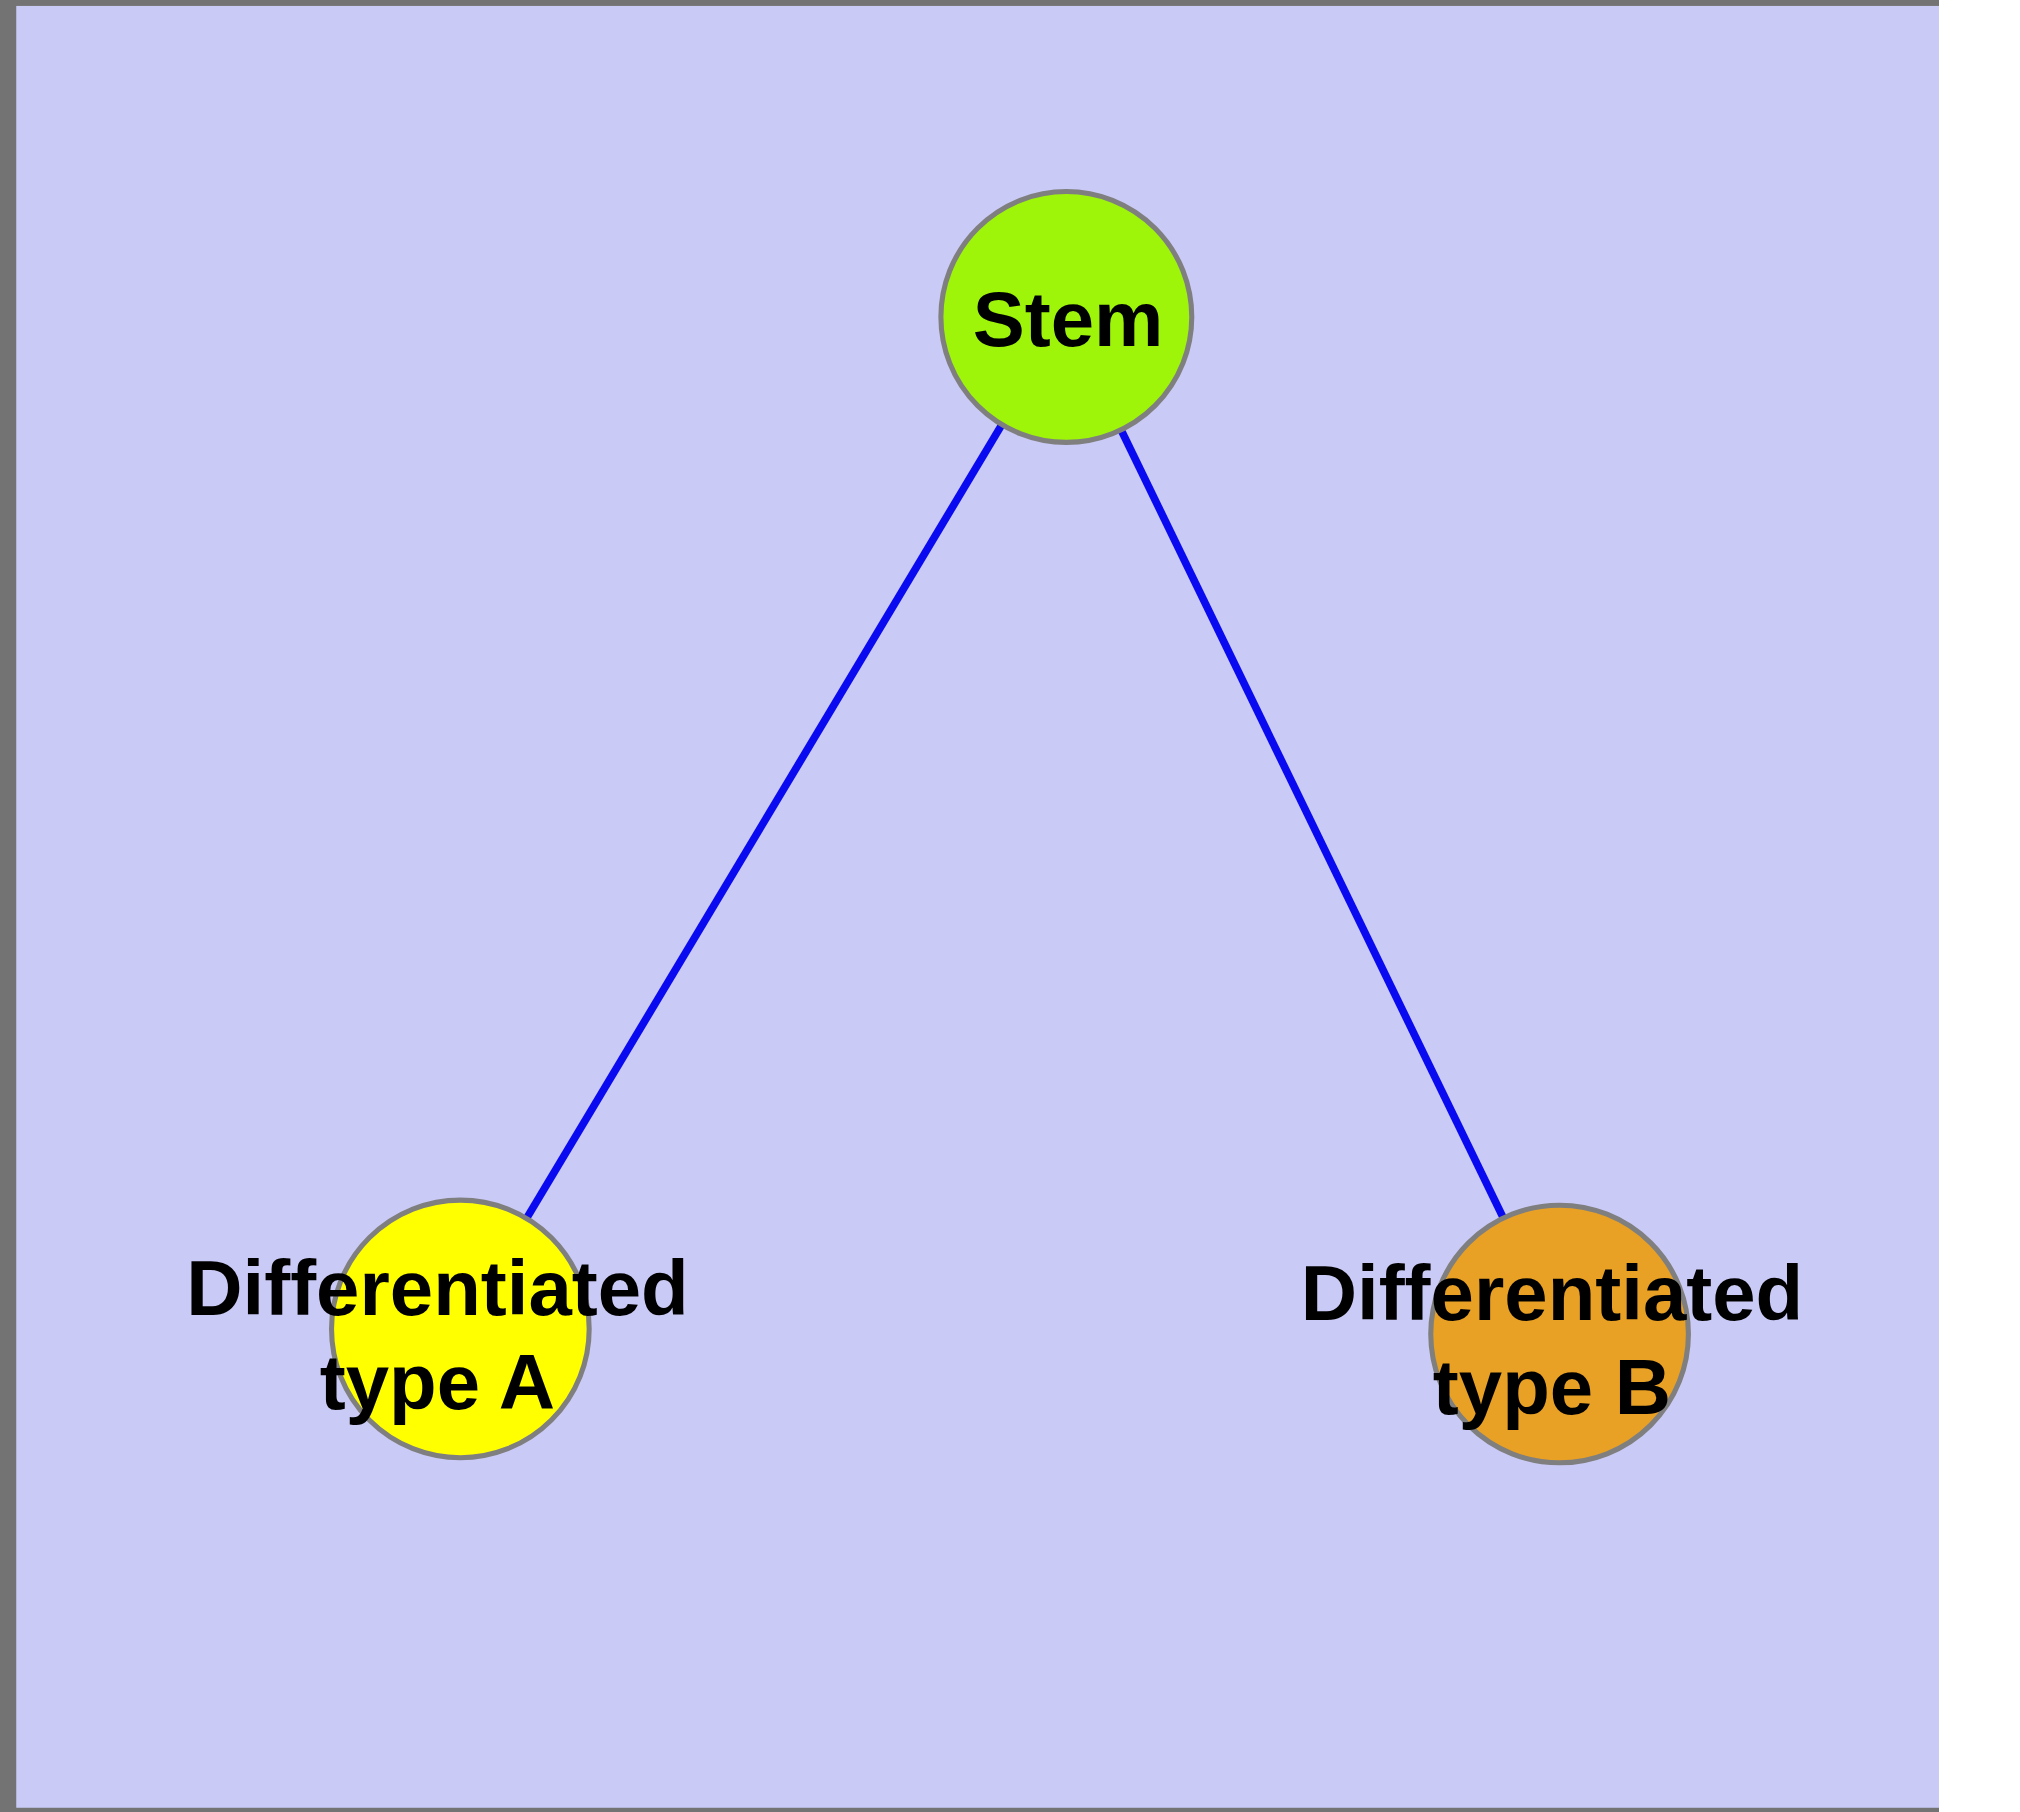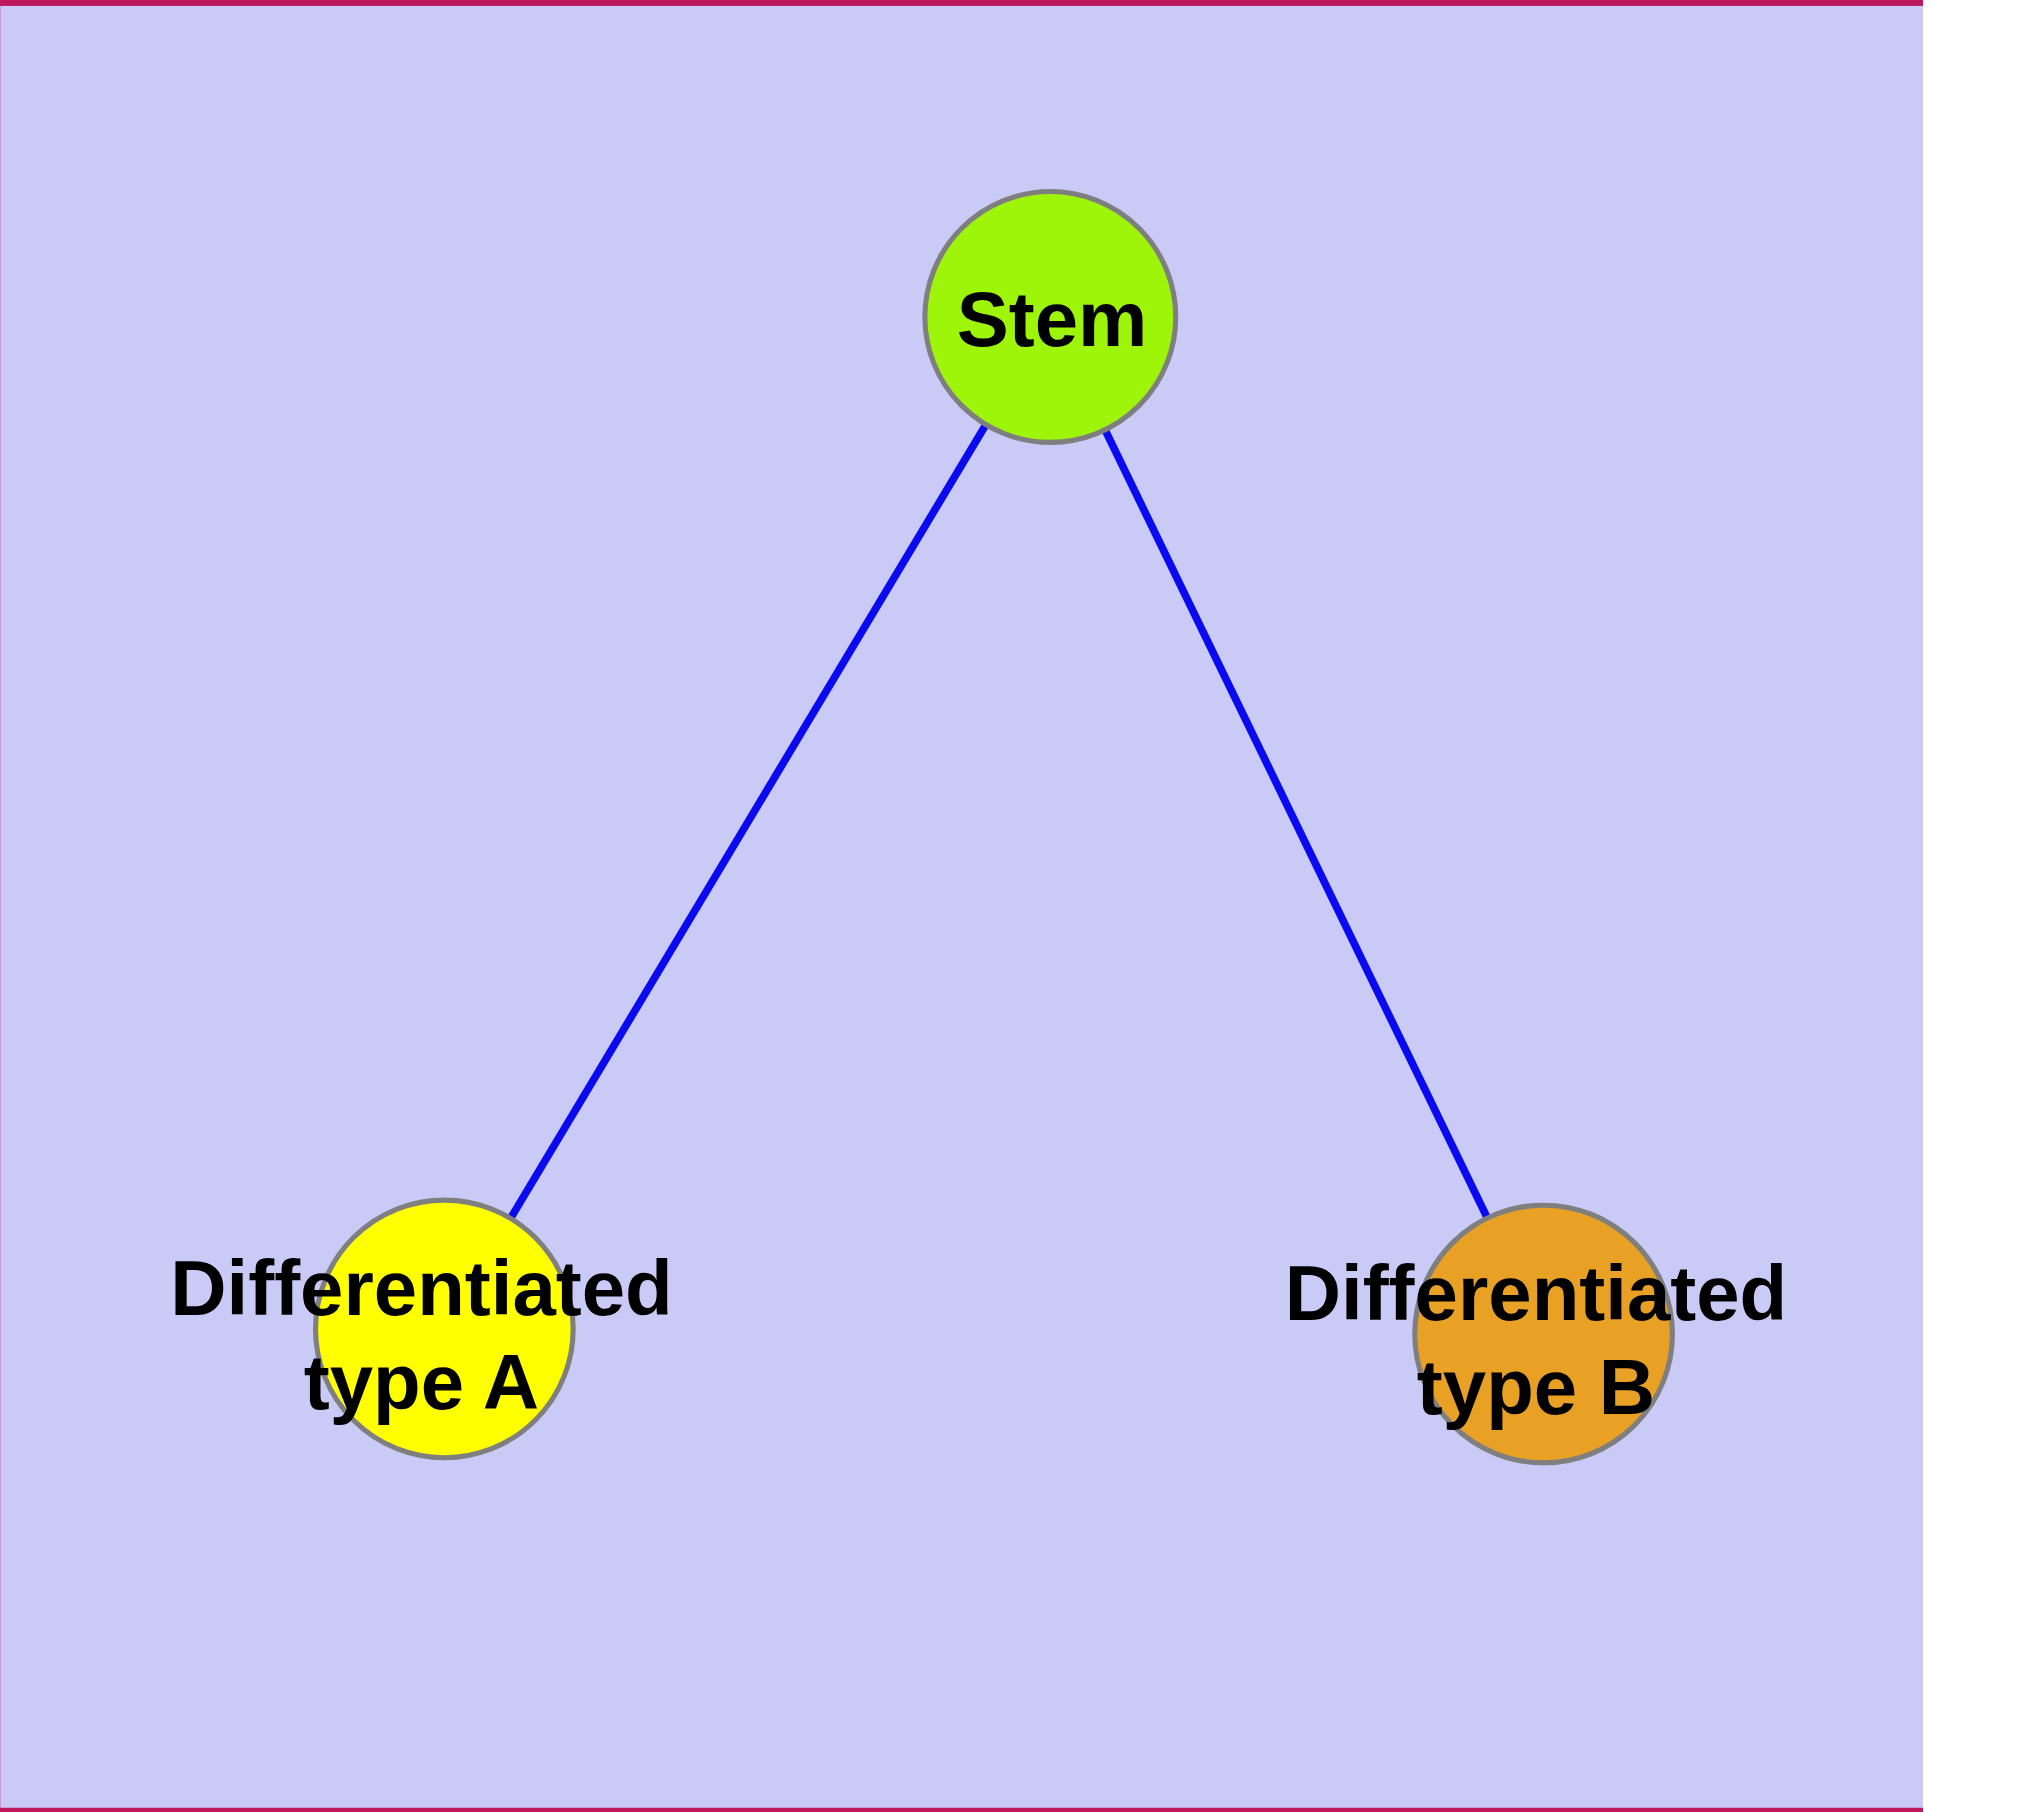--- a/index.html
+++ b/index.html
@@ -4,22 +4,23 @@
 <style>
   html, body {
     margin: 0;
     padding: 0;
     background: #ffffff;
   }
   .stage {
     position: relative;
     width: 1923px;
     height: 1812px;
-    background: #be185d;
+    background: #737373;
     overflow: hidden;
+    padding-left: 16px;
   }
   svg { display: block; }
   .edge {
     stroke-width: 9px;
     fill: none;
   }
   .node {
     stroke: #7f7f7f;
     stroke-width: 6px;
   }

